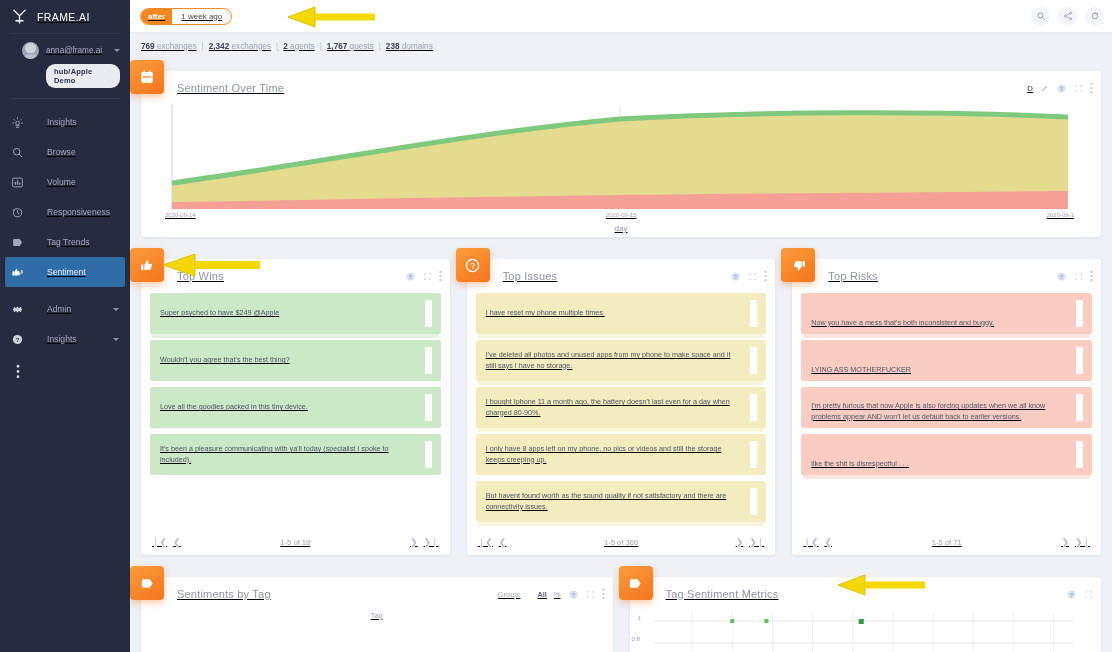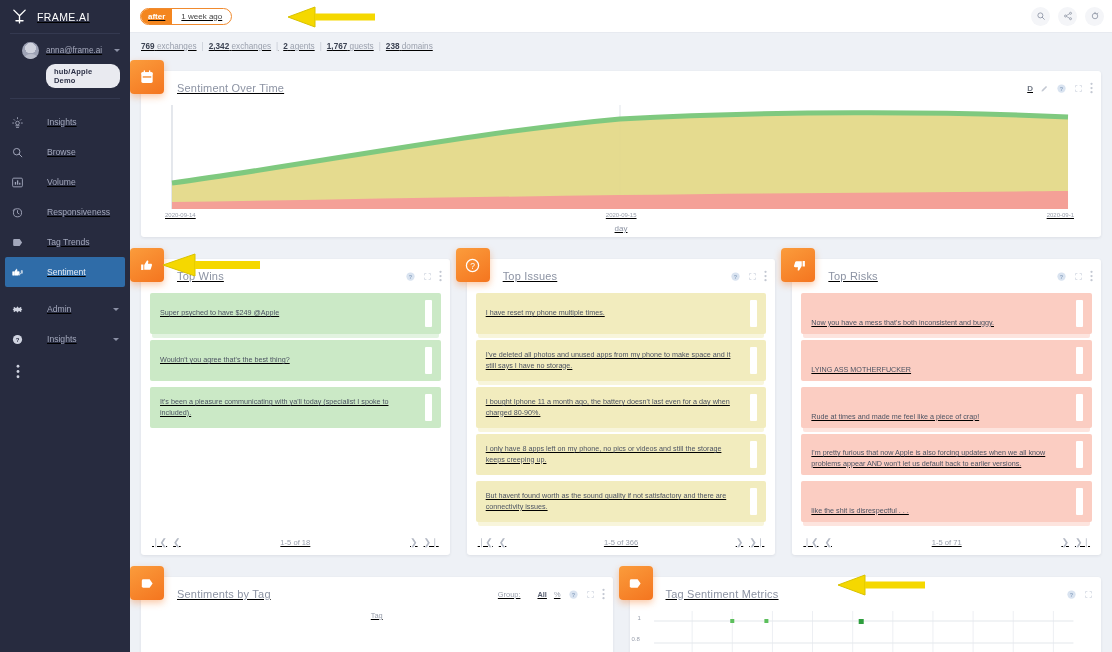--- a/index.html
+++ b/index.html
@@ -434,20 +434,24 @@
           <div class="tri-list">
             <div class="quote q-win stacked">
                 <span>Super psyched to have $249 @Apple</span>
                 <span class="bar"></span>
               </div>
             <div class="quote q-win">
                 <span>Wouldn't you agree that's the best thing?</span>
                 <span class="bar"></span>
               </div>
             <div class="quote q-win">
+                <span>Love all the goodies packed in this tiny device.</span>
+                <span class="bar"></span>
+              </div>
+            <div class="quote q-win">
                 <span>It's been a pleasure communicating with ya'll today (specialist I spoke to included).</span>
                 <span class="bar"></span>
               </div>
           </div>
           <div class="pager">
             <span class="pg-btn">❘❮</span>
             <span class="pg-btn">❮</span>
             <span class="pg-count">1-5 of 18</span>
             <span class="pg-btn strong">❯</span>
             <span class="pg-btn strong">❯❘</span>
@@ -542,24 +546,20 @@
                 </svg>
             </span>
           </div>
           <div class="tri-list">
             <div class="quote q-risk stacked">
                 <span>Now you have a mess that's both inconsistent and buggy.</span>
                 <span class="bar"></span>
               </div>
             <div class="quote q-risk">
                 <span>LYING ASS MOTHERFUCKER</span>
-                <span class="bar"></span>
-              </div>
-            <div class="quote q-risk stacked">
-                <span>Rude at times and made me feel like a piece of crap!</span>
                 <span class="bar"></span>
               </div>
             <div class="quote q-risk">
                 <span>I'm pretty furious that now Apple is also forcing updates when we all know problems appear AND won't let us default back to earlier versions.</span>
                 <span class="bar"></span>
               </div>
             <div class="quote q-risk stacked">
                 <span>like the shit is disrespectful . . .</span>
                 <span class="bar"></span>
               </div>

